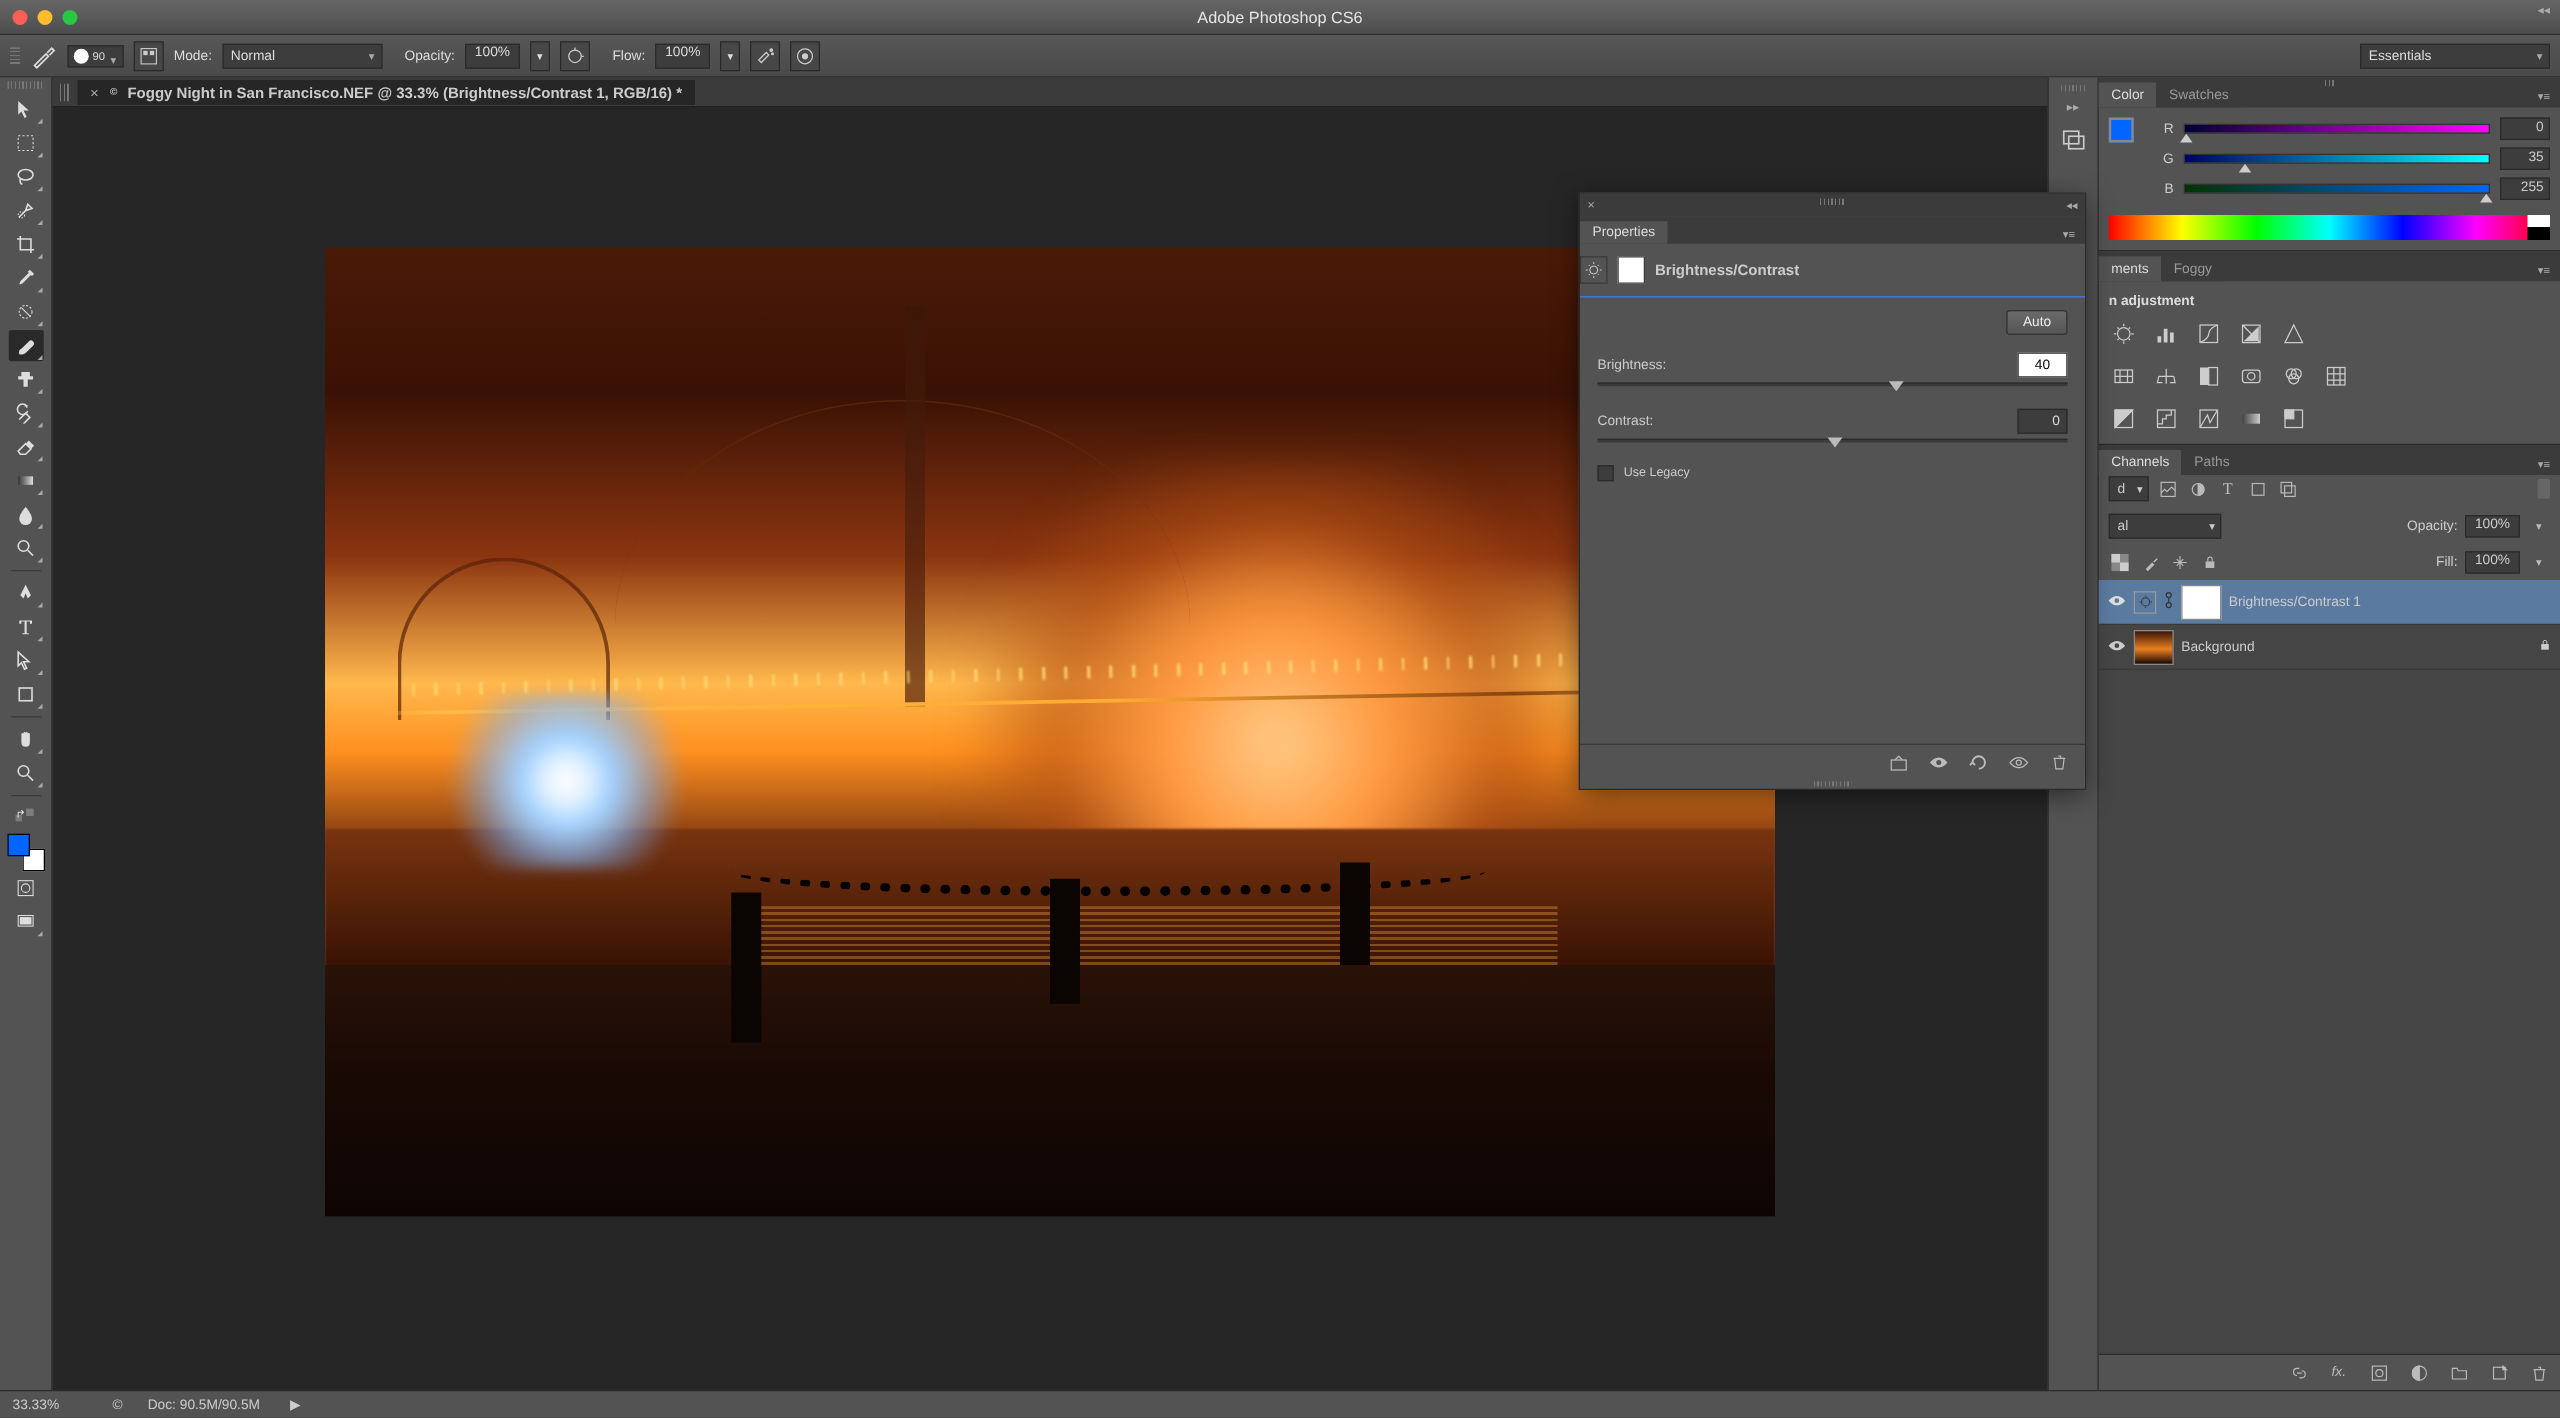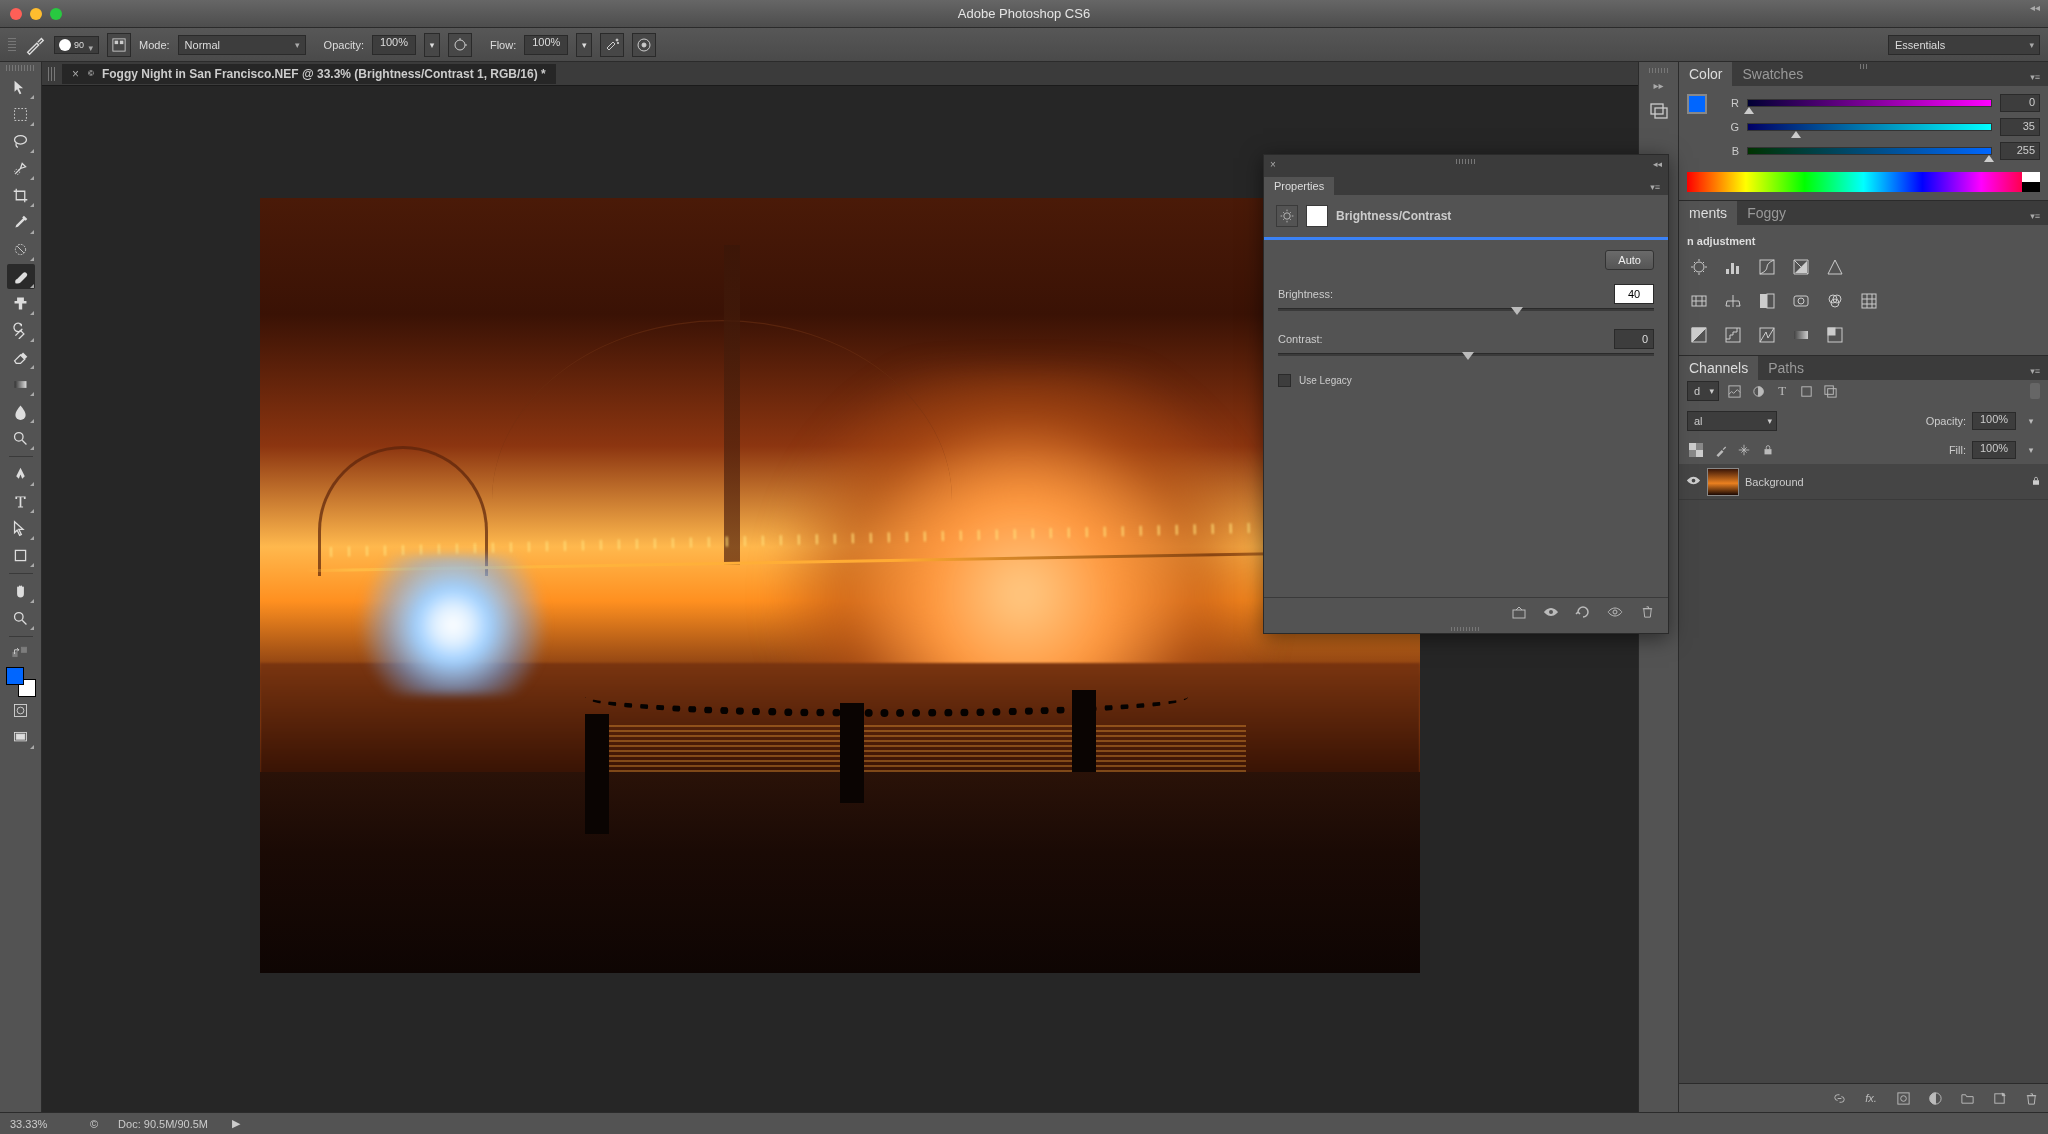--- a/index.html
+++ b/index.html
@@ -55,21 +55,21 @@
 .canvas-img .chain{position:absolute;bottom:33%;left:28%;width:52%;height:40px;border-bottom:8px dotted #050201;border-radius:0 0 50% 50%}
 
 .panel-dock{width:40px;background:#535353;border-left:1px solid #2b2b2b;display:flex;flex-direction:column;align-items:center;padding-top:6px;gap:3px}
 .panel-dock .grip{width:20px;height:5px;background:repeating-linear-gradient(90deg,#777,#777 1px,transparent 1px,transparent 3px);margin-bottom:4px}
 .panel-dock .pico{width:26px;height:26px;display:flex;align-items:center;justify-content:center;color:#ccc}
 
 .right-panels{width:370px;background:#535353;border-left:1px solid #2b2b2b;display:flex;flex-direction:column}
 .panel{border-bottom:1px solid #2b2b2b}
 .panel-tabs{height:24px;background:#3b3b3b;display:flex;align-items:flex-end;position:relative}
 .panel-tabs .grip{width:8px;height:5px;background:repeating-linear-gradient(90deg,#777,#777 1px,transparent 1px,transparent 3px);position:absolute;left:50%;top:2px;transform:translateX(-50%)}
-.panel-tabs .tab{padding:4px 10px;font-size:14px;color:#999;background:#3b3b3b}
+.panel-tabs .tab{padding:4px 10px;font-size:11px;color:#999;background:#3b3b3b}
 .panel-tabs .tab.active{background:#535353;color:#ddd}
 .panel-tabs .menu-ico{margin-left:auto;padding:4px 8px;color:#aaa;font-size:9px}
 .panel-body{padding:8px;font-size:11px}
 .color-panel .row{display:flex;align-items:center;gap:8px;margin-bottom:6px}
 .color-panel .swatch-pair{width:30px;height:30px;position:relative;margin-right:4px}
 .color-panel .sw-fg{position:absolute;width:20px;height:20px;background:#0066ff;border:2px solid #888;z-index:2}
 .color-panel .lbl{width:10px;text-align:right}
 .color-panel .slider{flex:1;height:10px;position:relative;display:flex;align-items:center}
 .color-panel .slider .track{height:8px;width:100%;border:1px solid #333}
 .color-panel .slider.r .track{background:linear-gradient(90deg,#003,#f0f)}
@@ -104,21 +104,21 @@
 .statusbar .play{margin-left:4px}
 
 
 .props-panel{position:absolute;left:1263px;top:154px;width:406px;background:#535353;border:1px solid #2a2a2a;box-shadow:0 4px 20px rgba(0,0,0,0.5);display:flex;flex-direction:column;z-index:100}
 .props-panel .pp-hdr{height:18px;background:#3b3b3b;display:flex;align-items:center;padding:0 6px;position:relative}
 .props-panel .pp-hdr .x{font-size:10px;color:#aaa}
 .props-panel .pp-hdr .grip{position:absolute;left:50%;top:4px;transform:translateX(-50%);width:20px;height:5px;background:repeating-linear-gradient(90deg,#777,#777 1px,transparent 1px,transparent 3px)}
 .props-panel .pp-tabs{height:22px;background:#3b3b3b;display:flex;align-items:flex-end}
 .props-panel .pp-tabs .tab{padding:3px 10px;font-size:11px;background:#535353;color:#ddd}
 .props-panel .pp-tabs .menu-ico{margin-left:auto;padding:3px 8px;font-size:9px;color:#aaa}
-.props-panel .pp-type{display:flex;align-items:center;gap:8px;padding:10px 12px;border-bottom:3px solid #3b82f6}
+.props-panel .pp-type{display:flex;align-items:center;gap:8px;padding:10px 0;border-bottom:1px solid #3b82f6}
 .props-panel .pp-type .ico{width:22px;height:22px;display:flex;align-items:center;justify-content:center;border:1px solid #3a3a3a}
 .props-panel .pp-type .lbl{font-size:12px;font-weight:bold}
 .props-panel .pp-body{padding:10px 14px}
 .props-panel .auto-btn{float:right;padding:3px 12px;background:linear-gradient(#6a6a6a,#555);border:1px solid #333;border-radius:3px;font-size:11px;color:#eee;margin-bottom:14px}
 .props-panel .ctrl-row{clear:both;margin-bottom:4px;display:flex;align-items:center}
 .props-panel .ctrl-row .lbl{font-size:11px}
 .props-panel .ctrl-row .val{margin-left:auto;width:40px;height:20px;background:#fff;border:1px solid #2a2a2a;color:#000;text-align:center;font-size:11px;display:flex;align-items:center;justify-content:center}
 .props-panel .ctrl-row .val.dark{background:#3d3d3d;color:#ddd;justify-content:flex-end;padding-right:5px}
 .props-panel .slider-track{height:3px;background:#3a3a3a;border-top:1px solid #2a2a2a;position:relative;margin-bottom:18px}
 .props-panel .slider-track .thumb{position:absolute;top:-2px;width:0;height:0;border-left:6px solid transparent;border-right:6px solid transparent;border-top:8px solid #bbb}
@@ -649,20 +649,38 @@
           </svg>
         </div>
       <span style="margin-left:auto">Fill:</span>
       <div class="num">100%</div>
       <div class="lico">
           <span style="font-size:9px">▾</span>
         </div>
     </div>
 
     <div class="layers-list">
+      <div class="layer-row sel">
+        <div class="eye"><svg width="15" height="15" viewBox="0 0 16 16" fill="#ddd">
+              <path d="M8 4C4 4 1 8 1 8s3 4 7 4 7-4 7-4-3-4-7-4zm0 6a2 2 0 110-4 2 2 0 010 4z"></path>
+            </svg></div>
+        <div style="width:18px;height:18px;display:flex;align-items:center;justify-content:center;border:1px solid #999">
+            <svg width="13" height="13" viewBox="0 0 16 16" fill="none" stroke="#333">
+              <circle cx="8" cy="8" r="4"></circle>
+              <path d="M8 2v1M8 13v1M2 8h1M13 8h1"></path>
+            </svg>
+          </div>
+        <div class="link-ico"><svg width="8" height="14" viewBox="0 0 8 14" fill="none" stroke="#333">
+              <circle cx="4" cy="3" r="2"></circle>
+              <circle cx="4" cy="11" r="2"></circle>
+              <path d="M4 5v4"></path>
+            </svg></div>
+        <div class="mask"></div>
+        <span class="name">Brightness/Contrast 1</span>
+      </div>
       <div class="layer-row">
         <div class="eye"><svg width="15" height="15" viewBox="0 0 16 16" fill="#ccc">
               <path d="M8 4C4 4 1 8 1 8s3 4 7 4 7-4 7-4-3-4-7-4zm0 6a2 2 0 110-4 2 2 0 010 4z"></path>
             </svg></div>
         <div class="thumb img"></div>
         <span class="name">Background</span>
         <div class="lock"><svg width="12" height="12" viewBox="0 0 16 16" fill="#ccc">
               <rect x="4" y="7" width="8" height="6"></rect>
               <path d="M6 7V5a2 2 0 014 0v2" fill="none" stroke="#ccc"></path>
             </svg></div>

